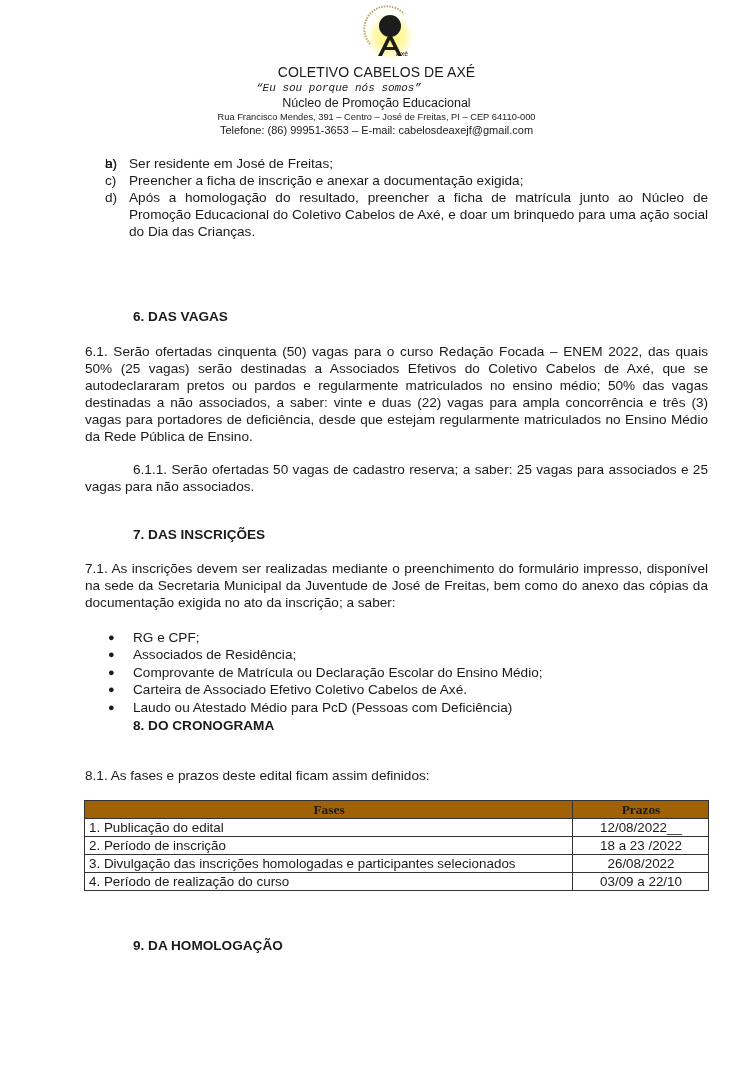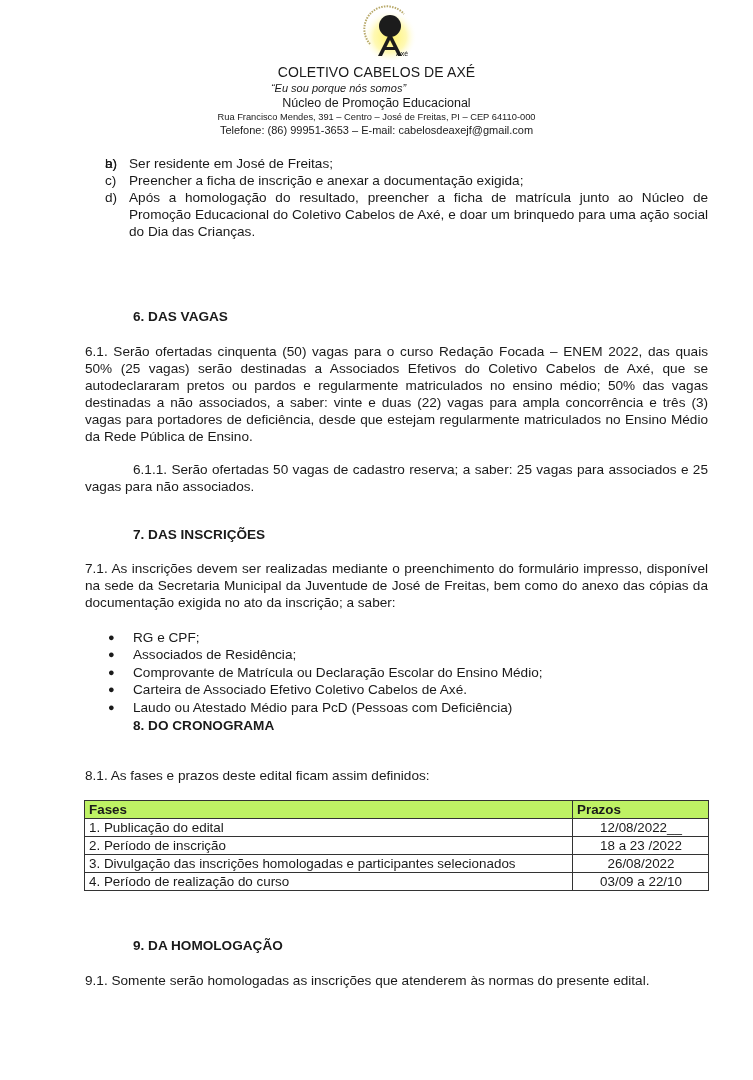--- a/index.html
+++ b/index.html
@@ -41,20 +41,21 @@
       left: 0; width: 753px;
       font-size: 14px;
       letter-spacing: 0.1px;
     }
     .motto {
       position: absolute;
       top: 82px;
       left: 0; width: 677px;
       font-size: 11px;
       font-style: italic;
+      font-family: Liberation Mono, monospace;
     }
     .unit {
       position: absolute;
       top: 96px;
       left: 0; width: 753px;
       font-size: 12.5px;
     }
     .address {
       position: absolute;
       top: 112px;
@@ -133,23 +134,24 @@
       border-collapse: collapse;
       font-size: 13.4px;
       line-height: 15px;
     }
     .schedule th, .schedule td {
       border: 1px solid #333;
       padding: 1px 3px 1px 4px;
       height: 15px;
     }
     .schedule th {
-      background: #bef264;
+      background: #a16207;
       font-weight: bold;
-      text-align: left;
+      text-align: center;
+      font-family: Liberation Serif, serif;
     }
     .schedule td.date {
       text-align: center;
       width: 128px;
     }
   </style>
 </head>
 <body>
 
 <div class="page">
@@ -249,15 +251,14 @@
         <td class="date">26/08/2022</td>
       </tr>
       <tr>
         <td>4. Período de realização do curso</td>
         <td class="date">03/09 a 22/10</td>
       </tr>
     </tbody>
   </table>
 
   <div class="section-title" style="top:938px;">9. DA HOMOLOGAÇÃO</div>
-  <p class="body-text" style="top:972px; margin:0;">9.1. Somente serão homologadas as inscrições que atenderem às normas do presente edital.</p>
 
 </div>
 
 </body></html>

